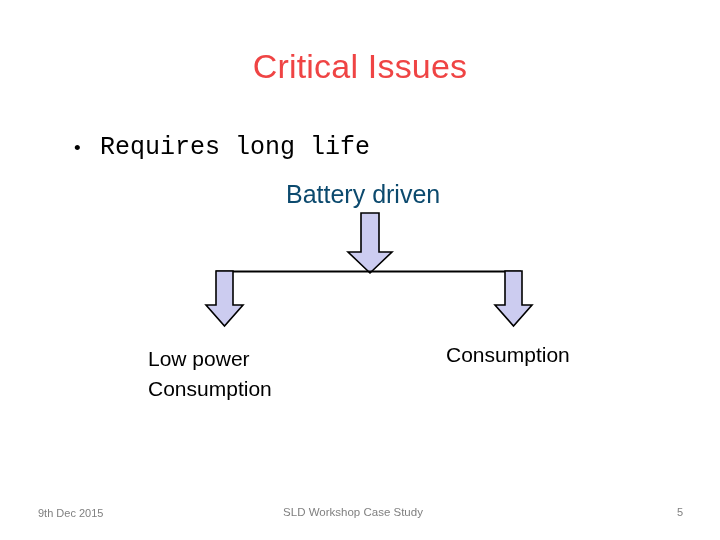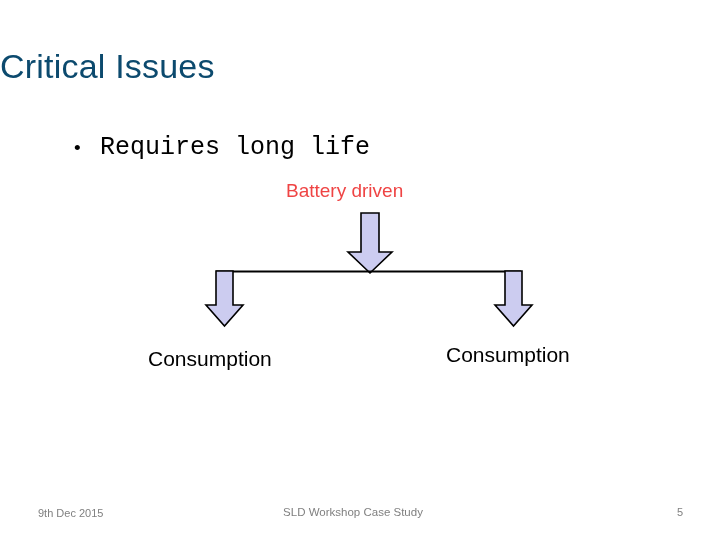--- a/index.html
+++ b/index.html
@@ -17,24 +17,24 @@
     background: #ffffff;
     overflow: hidden;
   }
 
   
   #slide-title {
     position: absolute;
     left: 0;
     top: 47px;
     width: 720px;
-    text-align: left;
+    text-align: center;
     font-size: 34px;
     font-weight: 400;
-    color: #0c4a6e;
+    color: #ef4444;
     letter-spacing: 0.2px;
     white-space: nowrap;
   }
 
   
   .bullet-row {
     position: absolute;
     left: 74px;
     top: 133px;
     display: flex;
@@ -51,22 +51,22 @@
   }
   .bullet-text {
     display: inline-block;
     font-family: Liberation Mono, monospace;
   }
 
   #battery-driven-text {
     position: absolute;
     left: 286px;
     top: 180px;
-    font-size: 19px;
-    color: #ef4444;
+    font-size: 25px;
+    color: #0c4a6e;
     white-space: nowrap;
   }
 
   
   #diagram {
     position: absolute;
     left: 0;
     top: 0;
     width: 720px;
     height: 540px;
@@ -134,20 +134,21 @@
     <polygon points="361,213 379,213 379,252 392,252 370,273 348,252 361,252" fill="#CCCCF0" stroke="#000000" stroke-width="1.6" stroke-linejoin="miter"></polygon>
 
     <line x1="216" y1="271.5" x2="521" y2="271.5" stroke="#000000" stroke-width="2.2"></line>
 
     <polygon points="216,271 233,271 233,305 243,305 224.5,326 206,305 216,305" fill="#CCCCF0" stroke="#000000" stroke-width="1.6" stroke-linejoin="miter"></polygon>
 
     <polygon points="505,271 522,271 522,305 532,305 513.5,326 495,305 505,305" fill="#CCCCF0" stroke="#000000" stroke-width="1.6" stroke-linejoin="miter"></polygon>
   </svg>
 
   <div class="leaf-label" id="label-low-power">
+    <div>Low power</div>
     <div>Consumption</div>
   </div>
 
   <div class="leaf-label" id="label-low-energy">
     <div>Consumption</div>
   </div>
 
   <div class="footer-text" id="footer-date">9th Dec 2015</div>
 
   <div class="footer-text" id="footer-center">SLD Workshop Case Study</div>

